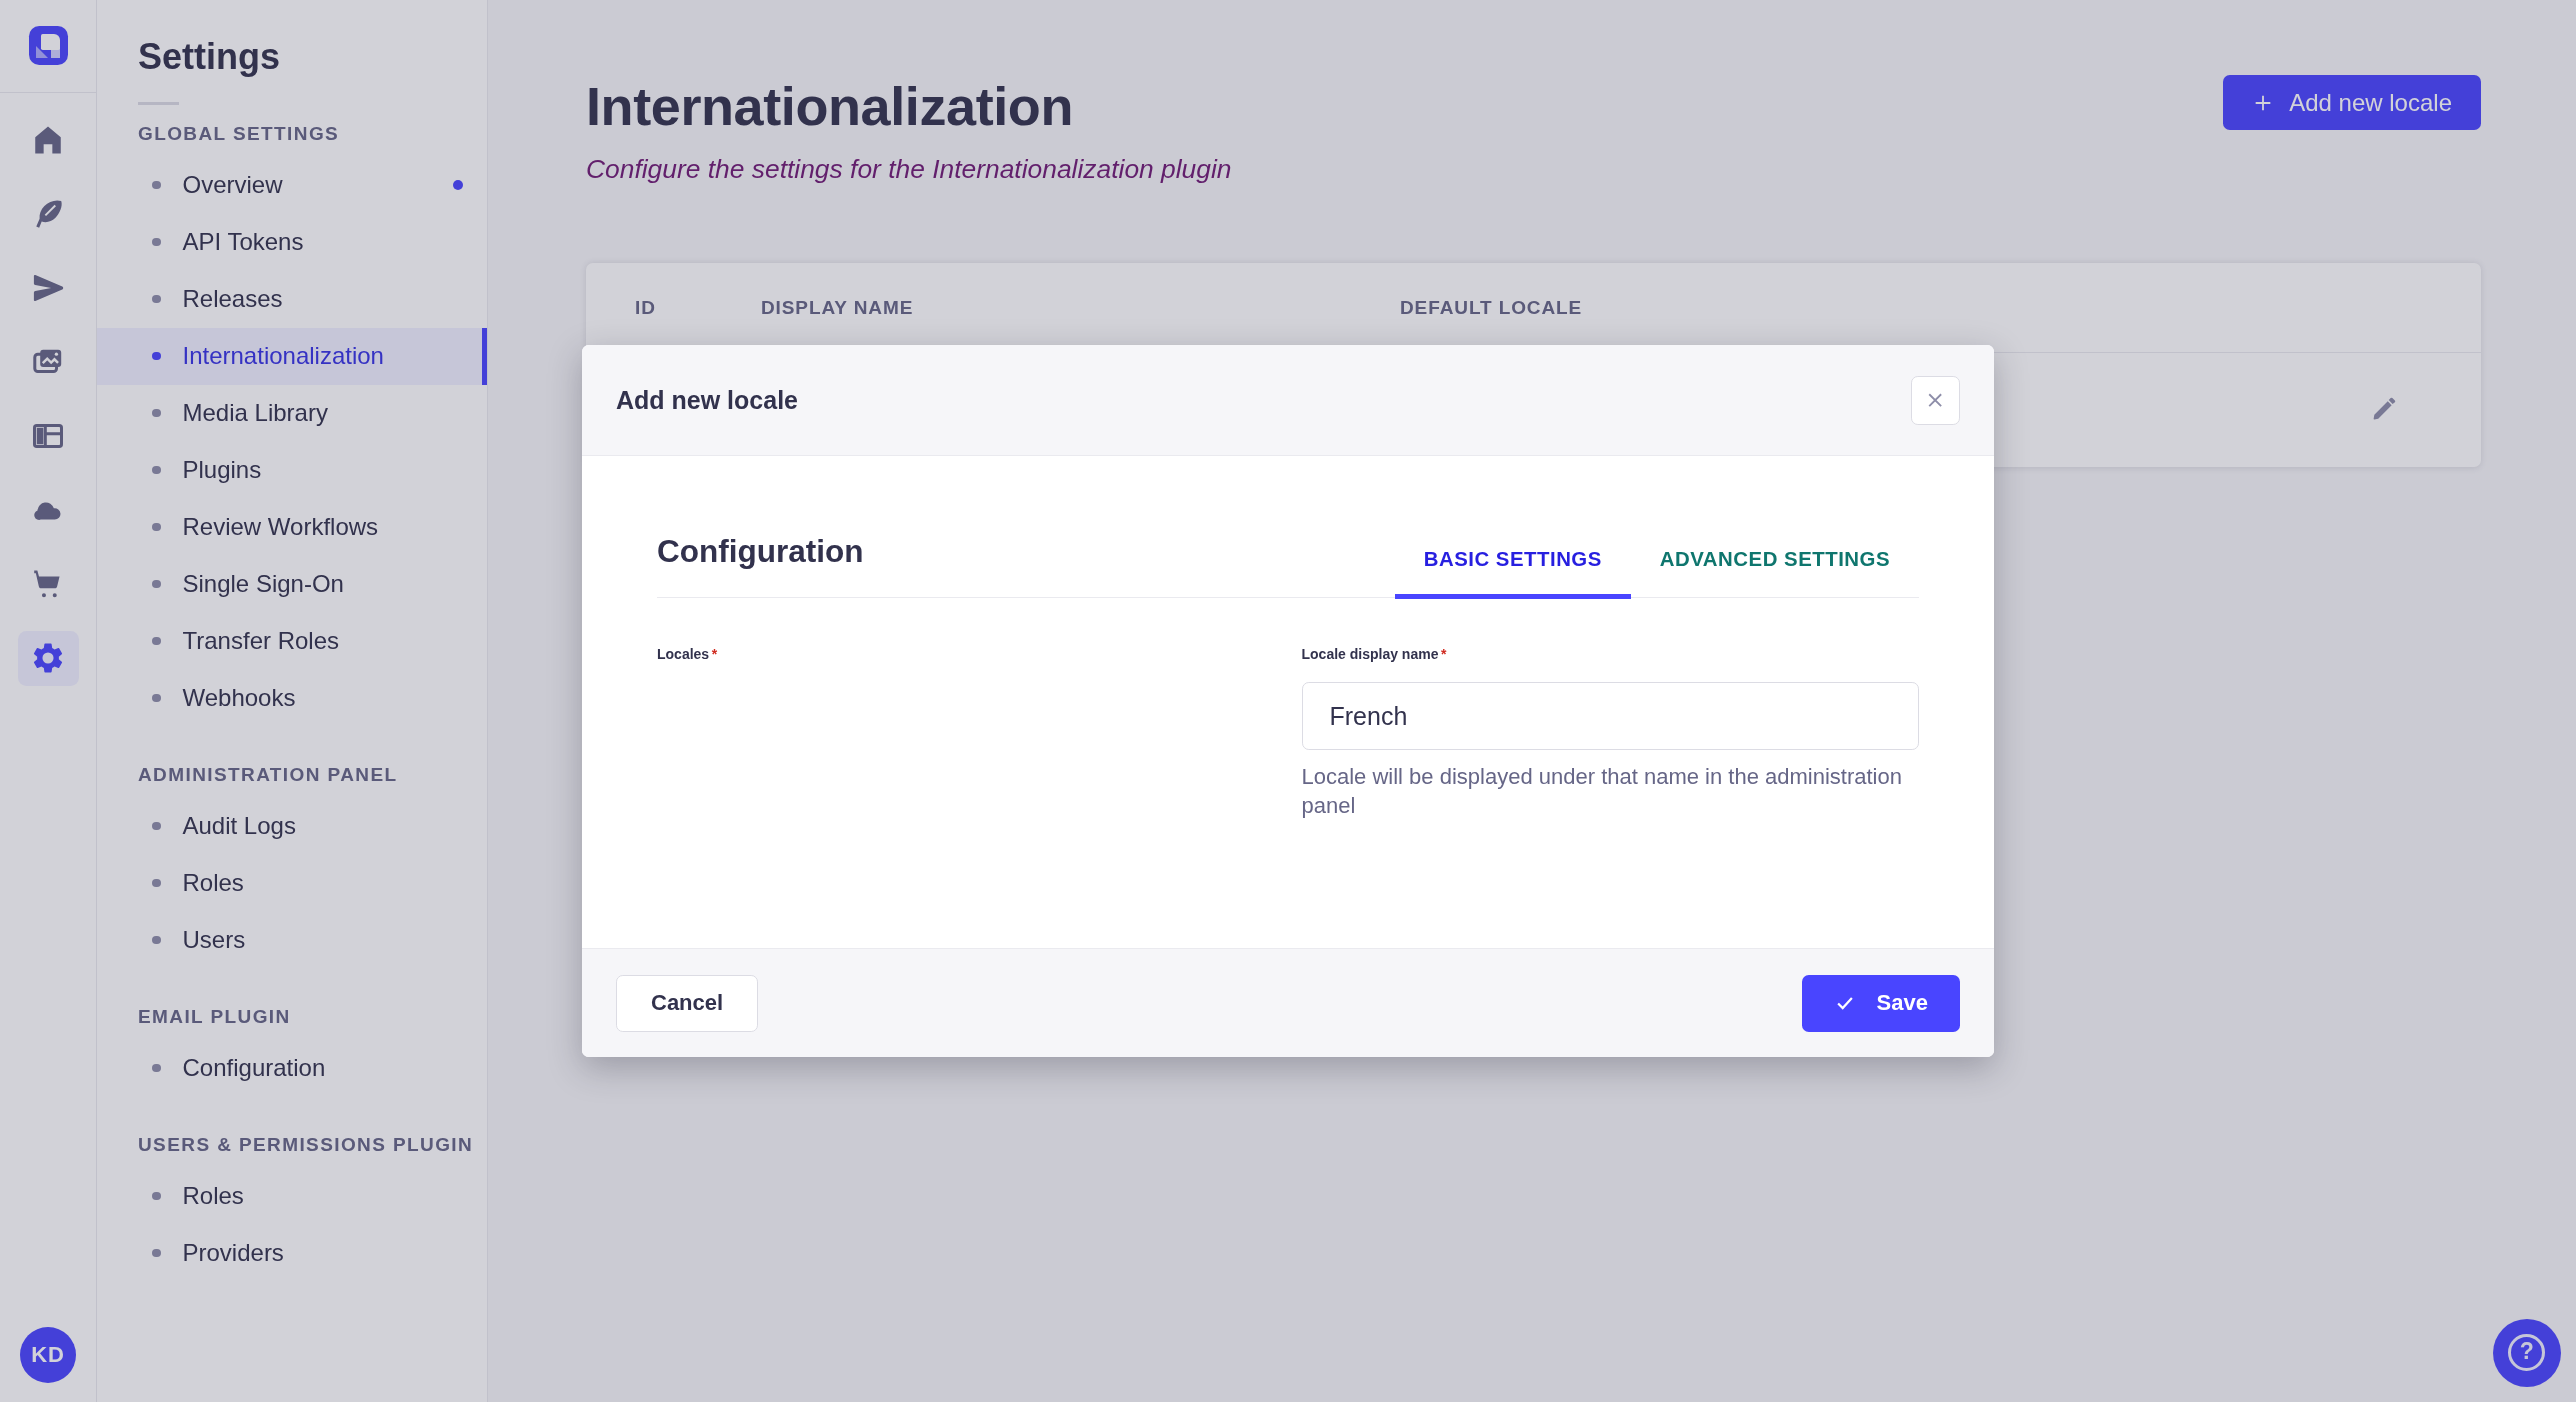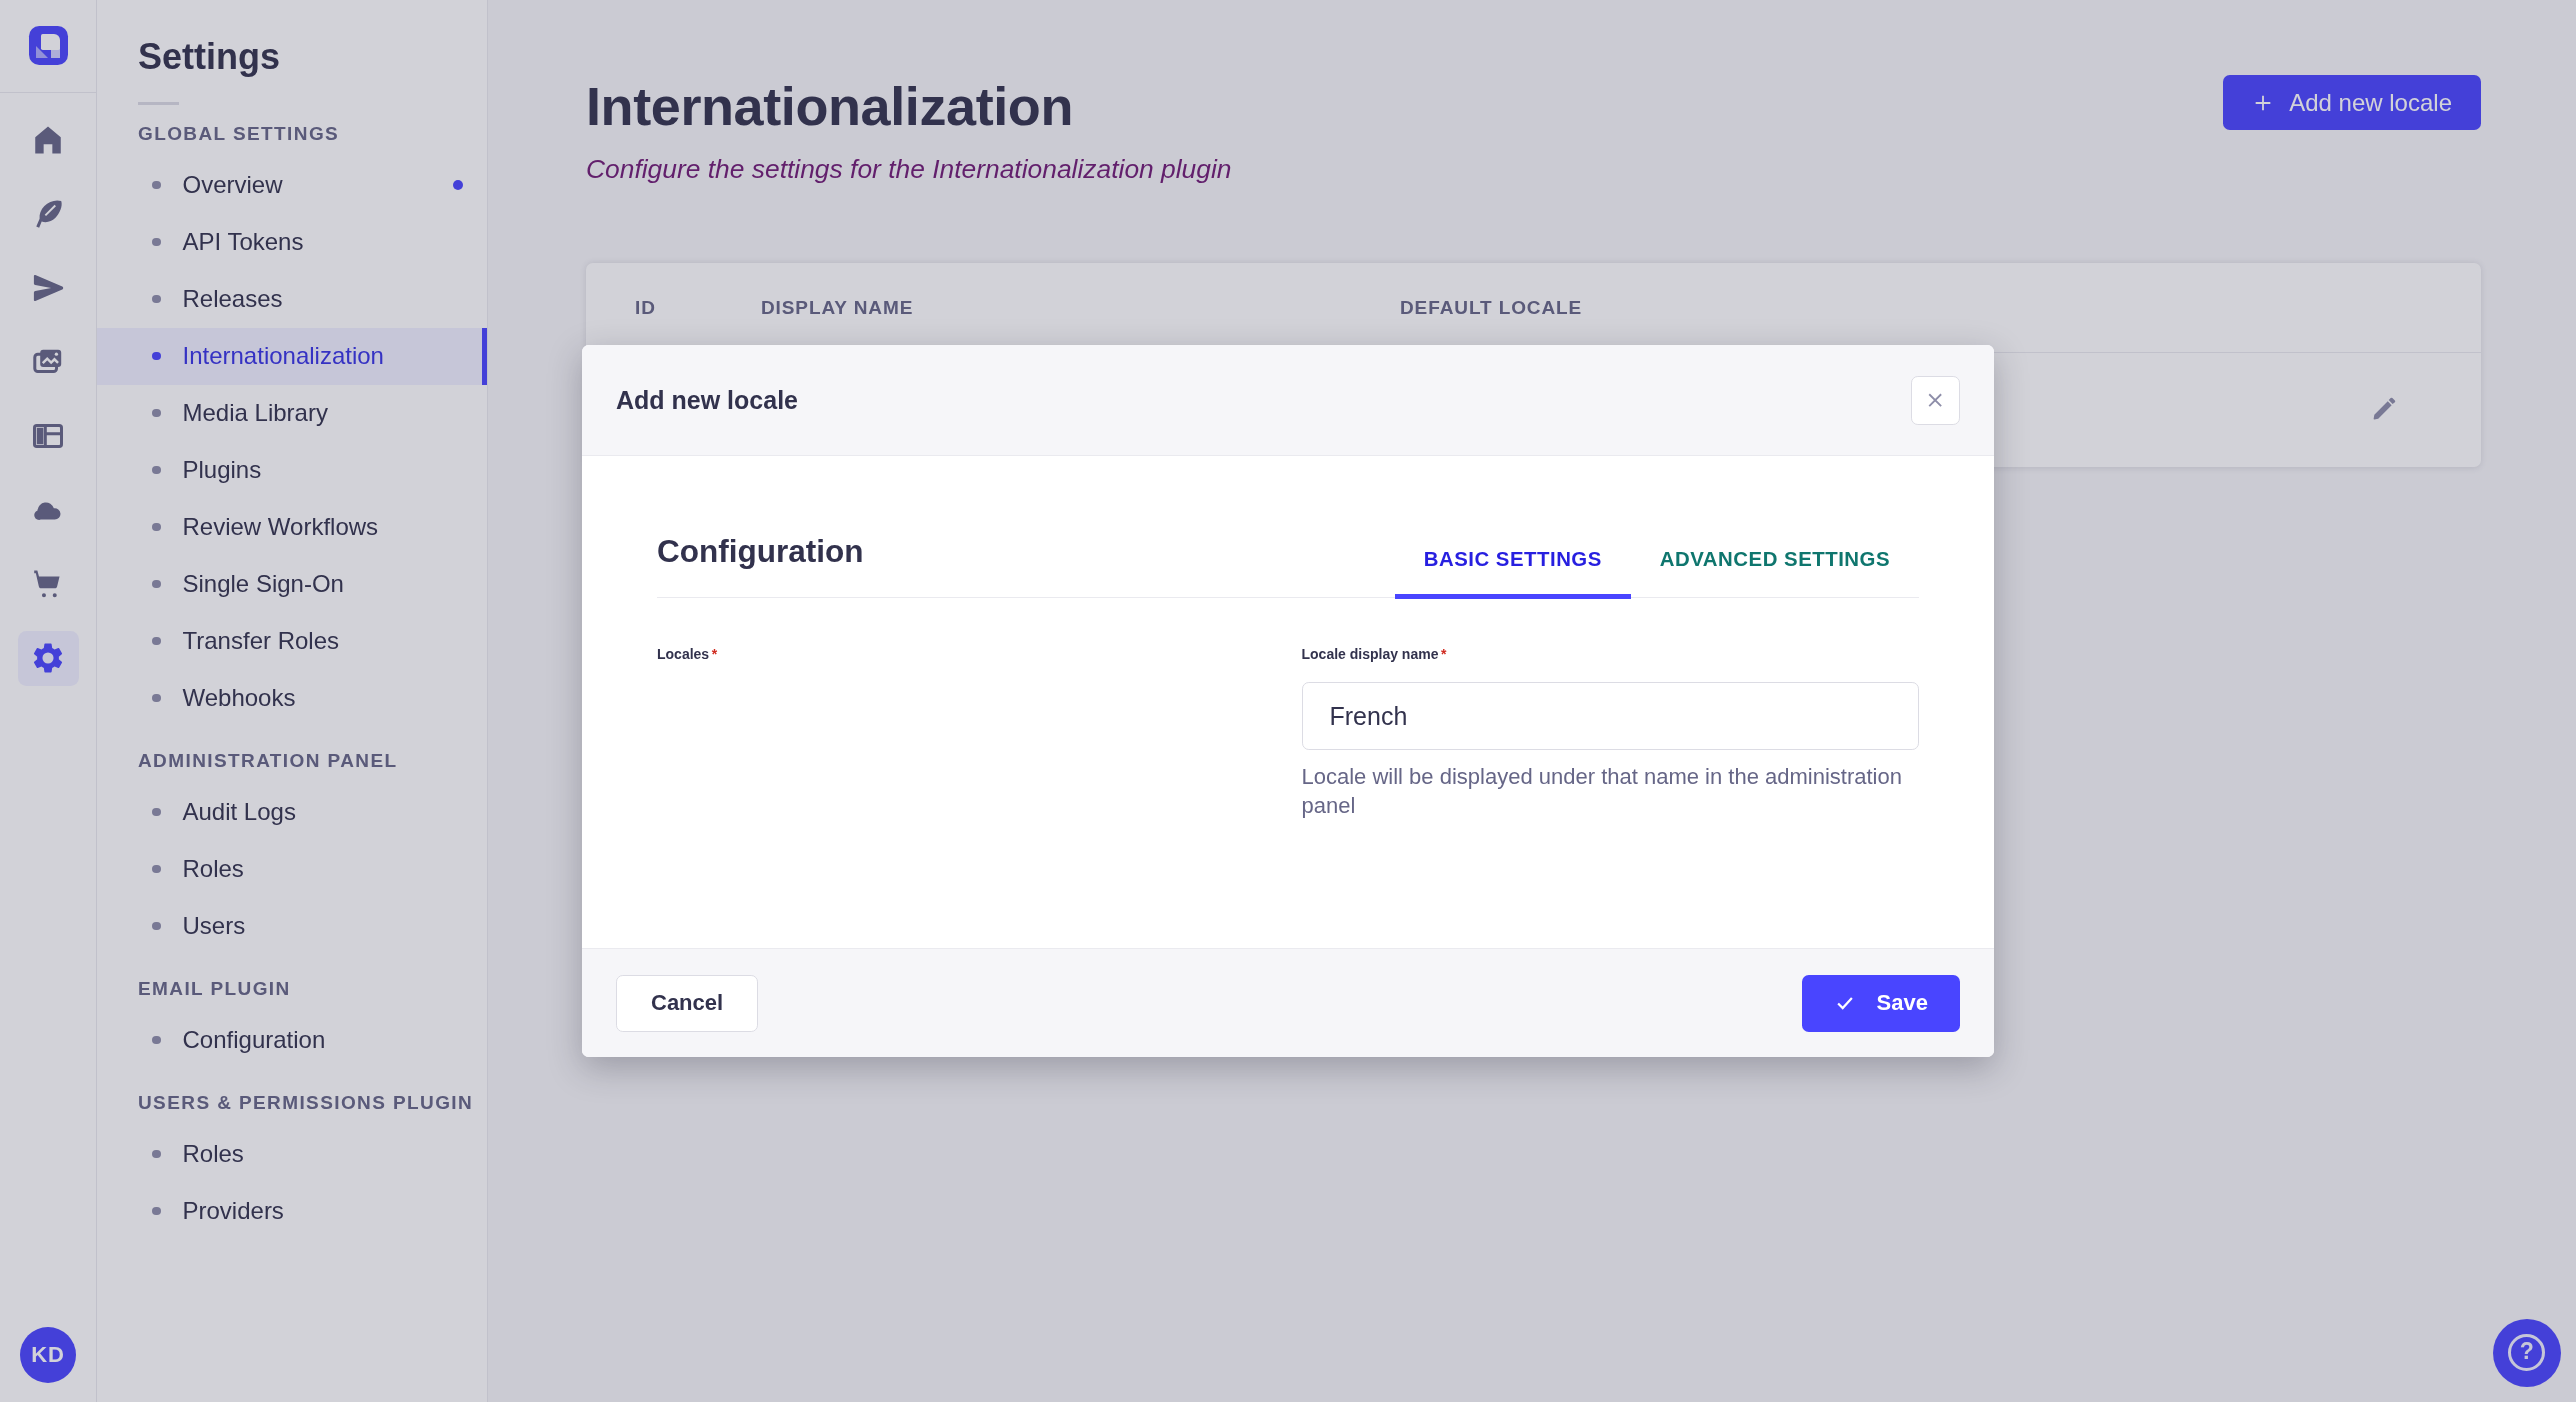--- a/index.html
+++ b/index.html
@@ -42,21 +42,21 @@
 
   
   .subnav {
     position:absolute; left:97px; top:0; width:391px; height:1402px;
     background:#ffffff; border-right:1.7px solid #eaeaef; z-index:1;
   }
   .subnav-title { font-size:36px; font-weight:bold; color:#32324d; padding:36px 0 0 41px; }
   .subnav-divider { width:41px; height:2.6px; background:#dcdce4; margin:24px 0 0 41px; }
   .section-label {
     font-size:19px; font-weight:bold; color:#666687; letter-spacing:1.4px;
-    padding-left:41px; margin-top:23px; margin-bottom:12px;
+    padding-left:41px; margin-top:37px; margin-bottom:12px;
   }
   .section-label.first { margin-top:18px; }
   .nav-item {
     height:57px; display:flex; align-items:center; position:relative; cursor:pointer;
     font-size:24px; color:#32324d;
   }
   .nav-item .bullet { width:8.5px; height:8.5px; border-radius:50%; background:#8e8ea9; margin-left:55px; flex:0 0 auto; }
   .nav-item .lbl { margin-left:22px; }
   .nav-item.active { background:#f0f0ff; color:#3732e5; }
   .nav-item.active .bullet { background:#4945ff; }

